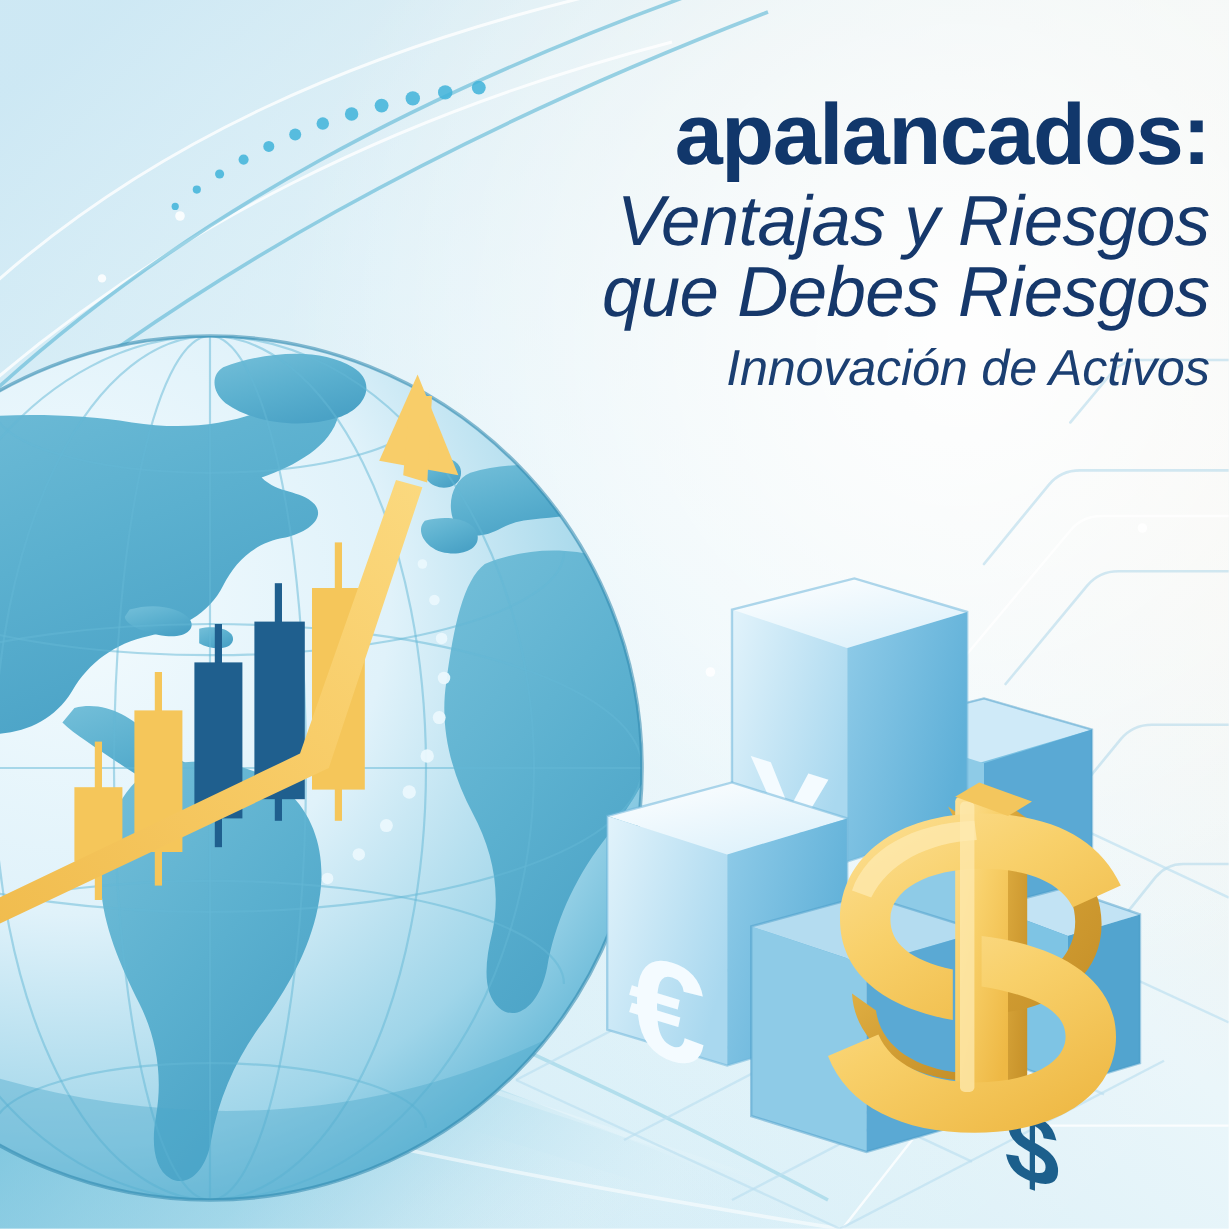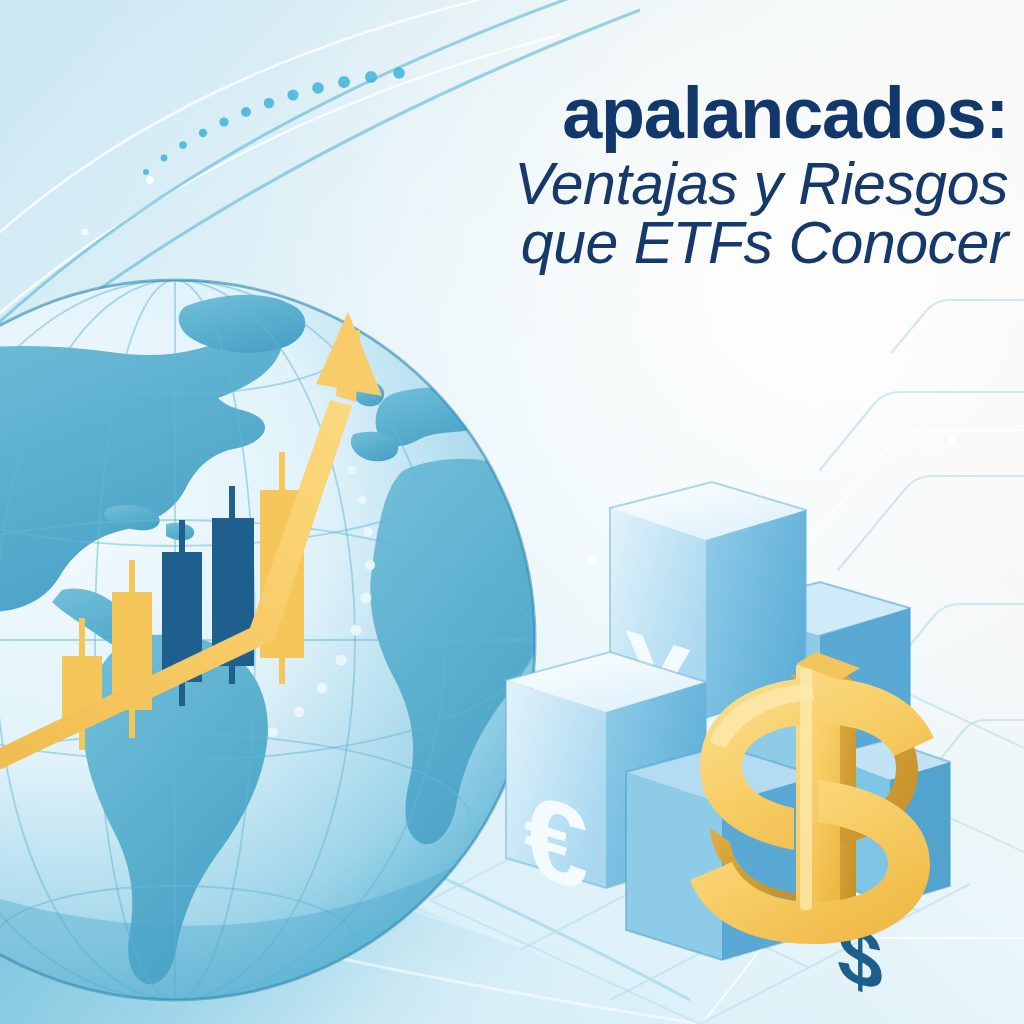--- a/index.html
+++ b/index.html
@@ -382,16 +382,17 @@
         <path d="M812 684 C 760 686 722 708 710 742 L726 748 C 740 720 772 702 814 700 Z"></path>
       </g>
 
       <path d="M796 664 L816 652 L860 668 L840 680 Z" fill="#f3c65d"></path>
     </g>
   </svg>
 
   <div id="text-block">
     <span id="title-line-2">apalancados:</span>
     <span id="sub-line-1">Ventajas y Riesgos</span>
-    <span id="sub-line-2">que ETFs Conocer</span>
+    <span id="sub-line-2">que Debes Riesgos</span>
+    <span id="tagline">Innovación de Activos</span>
   </div>
 
 </div>
 
 </body></html>

